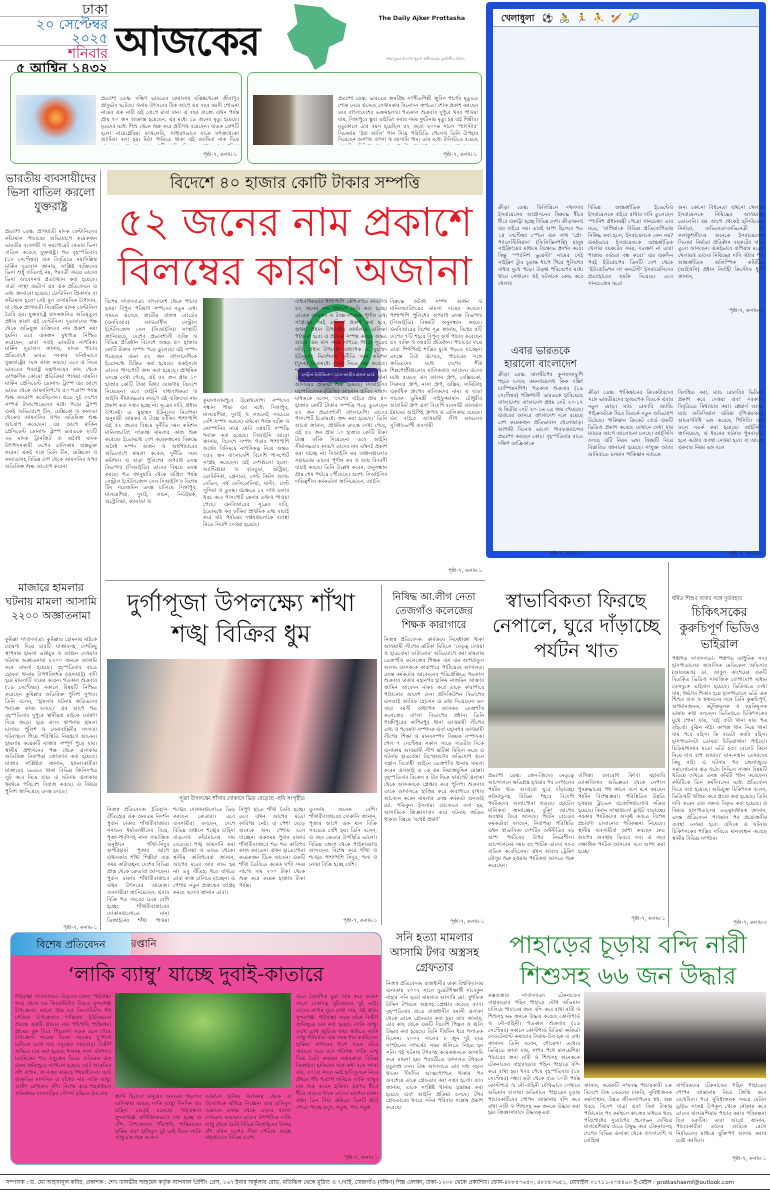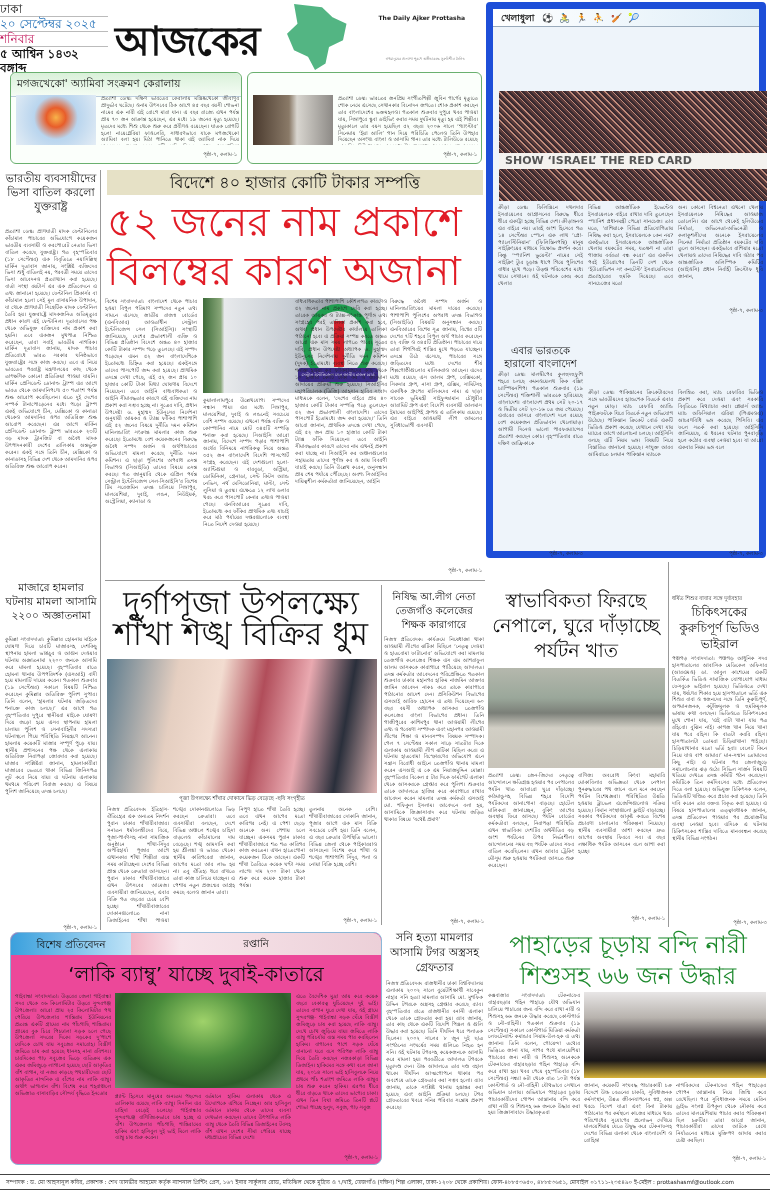--- a/index.html
+++ b/index.html
@@ -5,75 +5,71 @@
 *{box-sizing:border-box;margin:0;padding:0}
 html,body{width:770px;height:1194px;background:#fff;overflow:hidden}
 body{font-family:"DejaVu Sans",sans-serif;color:#111;position:relative}
 .abs{position:absolute}
 .txt{font-size:5.2px;line-height:6.9px;color:#222;text-align:justify;overflow:hidden;font-family:"DejaVu Serif",serif}
 .hl{font-family:"DejaVu Sans",sans-serif;text-align:center;line-height:1.15;color:#111}
 .ph{background:linear-gradient(135deg,#8a8f96,#c9c3b8 40%,#6d6258 70%,#b9b2a5);overflow:hidden}
 .rule{background:#999}
 .more{font-size:5.2px;color:#222;text-align:right;font-family:"DejaVu Serif",serif}
 
-#datebox{left:0;top:2px;width:108px;height:62px;text-align:left;font-size:12px;line-height:14px}
+#datebox{left:0;top:2px;width:108px;height:62px;text-align:right;font-size:14px;line-height:14px}
 #datebox div{border-bottom:1px solid #bbb}
 #logo{left:115px;top:4px;width:370px;height:62px}
 #logo .l1{position:absolute;left:0;top:6px;font-size:40px;font-weight:bold;color:#111;letter-spacing:-1px;font-family:"DejaVu Serif",serif}
 #logo .l2{position:absolute;left:178px;top:2px;font-size:44px;font-weight:bold;color:#e21d2a;font-family:"DejaVu Serif",serif}
 #logo .map{position:absolute;left:165px;top:0;width:70px;height:66px;background:#1a9c5a;opacity:.75;clip-path:polygon(20% 0,60% 5%,75% 20%,95% 30%,90% 55%,70% 65%,65% 90%,50% 100%,40% 80%,20% 70%,10% 45%,25% 30%)}
 #logo .eng{position:absolute;right:20px;top:10px;font-size:6px;font-weight:bold;color:#222}
 #logo .tag{position:absolute;right:20px;top:52px;font-size:3.6px;color:#555}
 
 #sports{left:486px;top:2px;width:280px;height:556px;background:#eef4fa;border:7px solid #1d4ed8;border-radius:4px}
 #sports .bar{height:18px;background:linear-gradient(90deg,#fff,#dfeef8);border-bottom:1px solid #9ab;font-size:9px;line-height:18px;padding-left:8px;font-weight:bold;color:#222}
 #sports .bar span.icons{color:#e98a2c;letter-spacing:6px;margin-left:8px;font-size:9px}
 
 .boxg{border:1.5px solid #6ab06f;border-radius:6px;background:#fbfffb}
 .boxg .h{background:linear-gradient(#d9f1d9,#f5fcf5);font-size:10.5px;padding:3px 6px;border-bottom:1px solid #bcd;border-radius:6px 6px 0 0;color:#111}
 .kicker{background:#e6e1c6;font-size:16px;text-align:center;line-height:25px;color:#111}
-.redhl{color:#e11c26;font-size:40px;line-height:49px;font-family:"DejaVu Sans",sans-serif}
+.redhl{color:#e11c26;font-size:40px;line-height:49px;text-align:center;font-family:"DejaVu Sans",sans-serif}
 .greenhl{color:#1e8a2e;font-size:24px;line-height:31px;text-align:center}
 .spbox{background:linear-gradient(90deg,#3aa0dd,#bfe3f7);border-radius:8px 0 0 0;font-size:10.5px;text-align:center;line-height:22px;color:#111}
-.rpbox{background:linear-gradient(90deg,#f2b6c6,#f7e4ea 20%,#ecd0d8);font-size:10px;text-align:center;line-height:22px;border-radius:0 8px 0 0}
+.rpbox{background:linear-gradient(90deg,#f2b6c6,#f7e4ea 20%,#ecd0d8);font-size:10px;line-height:22px;border-radius:0 8px 0 0}
 #footer{left:0;top:1174px;width:770px;height:16px;border-top:1px solid #444;border-bottom:1px solid #444;font-size:5.6px;line-height:14px;padding-left:6px;white-space:nowrap;overflow:hidden;color:#222}
 </style>
 </head>
 <body>
 
 <div class="abs" id="datebox">
   <div>ঢাকা</div>
   <div style="color:#1b6bb5">২০ সেপ্টেম্বর ২০২৫</div>
   <div style="color:#c2185b">শনিবার</div>
   <div style="border:none;font-weight:bold">৫ আশ্বিন ১৪৩২ বঙ্গাব্দ</div>
 </div>
 <div class="abs" id="logo">
   <div class="map"></div>
   <span class="l1">আজকের</span>
   <span class="eng">The Daily Ajker Prottasha</span>
   <span class="tag">গণমানুষের প্রত্যাশা পূরণে অঙ্গীকারবদ্ধ সুরুচিশীল দৈনিক</span>
 </div>
 
 <div class="abs boxg" style="left:10px;top:72px;width:232px;height:92px">
-  <div class="h">মগজখেকো' অ্যামিবা সংক্রমণ কেরালায়</div>
   <div class="abs ph" style="left:5px;top:22px;width:80px;height:50px;background:radial-gradient(circle at 50% 45%,#f7b34a,#e85d2a 20%,#b9d5ee 45%,#e4edf5)"></div>
   <div class="abs txt" style="left:90px;top:22px;width:138px;height:50px">প্রত্যাশা ডেস্ক: দক্ষিণ ভারতের কেরালায় মস্তিষ্কখেকো জীবাণুর প্রাদুর্ভাব ঘটেছে। ওনাম উৎসবের ঠিক আগে ৪৫ বছর বয়সী শোভনা নামের এক নারী এই রোগে মারা যান। এ বছর রাজ্যে এখন পর্যন্ত প্রায় ৭০ জন আক্রান্ত হয়েছেন, এর মধ্যে ১৯ জনের মৃত্যু হয়েছে। মৃতদের মধ্যে শিশু থেকে শুরু করে প্রবীণও রয়েছেন। ঘাতক রোগটি হলো নায়েগ্লেরিয়া ফাওলেরি, সাধারণভাবে যাকে মগজখেকো অ্যামিবা বলা হয়। মিঠা পানিতে থাকা এই অ্যামিবা নাক দিয়ে মানবদেহে প্রবেশ করে। এটি অতি বিরল রোগ। নায়েগ্লেরিয়া ফাউলেরি নামের একটি এককোষী</div>
   <div class="abs more" style="right:4px;top:78px;width:80px">পৃষ্ঠা-৭, কলাম-১</div>
 </div>
 <div class="abs boxg" style="left:247px;top:72px;width:235px;height:92px">
   <div class="abs ph" style="left:5px;top:22px;width:80px;height:50px;background:linear-gradient(90deg,#4a3a2e,#8a7a68 45%,#d9d6d0 55%,#8d8a86)"></div>
   <div class="abs txt" style="left:90px;top:22px;width:140px;height:50px">প্রত্যাশা ডেস্ক: ভারতের জনপ্রিয় সংগীতশিল্পী জুবিন গার্গের মৃত্যুতে শোক নেমে এসেছে সেখানকার বিনোদন জগতে। শোক প্রকাশ করছেন তার বাংলাদেশের ভক্তমহলও। গতকাল শুক্রবার দুপুরে খবর পাওয়া যায়, সিঙ্গাপুরে স্কুবা ডাইভিং করার সময় দুর্ঘটনায় মৃত্যু হয় এই শিল্পীর। মৃত্যুকালে তার বয়স হয়েছিল ৫২ বছর। ২০০৬ সালে ‘গ্যাংস্টার’ সিনেমায় ‘ইয়া আলি’ গান দিয়ে পরিচিতি পেলেও তিনি উপহার দিয়েছেন অসংখ্য বাংলা ও আসামি গান। তার মধ্যে টালিউডে রয়েছে তার কিছু হিট গানও। তার মধ্যে উল্লেখযোগ্য- ‘মন মানে না’, ‘মেঘের জলে</div>
   <div class="abs more" style="right:4px;top:78px;width:80px">পৃষ্ঠা-৭, কলাম-১</div>
 </div>
 
 <div class="abs" id="sports">
   <div class="bar"><span>খেলাধুলা</span><span class="icons">⚽🚴🏃⛹🏏🎾</span></div>
-  <div class="abs ph" style="left:6px;top:82px;width:268px;height:110px;background:repeating-linear-gradient(45deg,#5a3a3a 0 2px,#c08a7a 2px 3px,#3a2a30 3px 5px)">
-    <div style="position:absolute;left:0;top:62px;width:100%;height:16px;background:#f4f2ef;font-size:11px;font-weight:bold;color:#555;line-height:16px;padding-left:6px;white-space:nowrap">SHOW ‘ISRAEL’ THE RED CARD</div>
-  </div>
   <div class="abs txt" style="left:5px;top:195px;width:85px;height:110px">ক্রীড়া ডেস্ক: ফিলিস্তিনে দখলদার ইসরায়েলের আগ্রাসনের বিরুদ্ধে ধীরে ধীরে একাট্টা হচ্ছে বিভিন্ন দেশ। ক্রীড়াঙ্গনও এর বাইরে নয়। তারই অংশ হিসেবে গত ১৪ সেপ্টেম্বর স্পেনে এক লাখ ‘প্রো-প্যালেস্টিনিয়ান’ (ফিলিস্তিনপন্থি) মানুষ সাইক্লিংয়ের মাধ্যমে বিক্ষোভ প্রদর্শন করে। কিন্তু ‘স্প্যানিশ ভুয়েল্টা’ নামের সেই সাইক্লিং ট্যুর চূড়ান্ত ধাপে গিয়ে পুলিশের বাধার মুখে পড়ে। উত্তপ্ত পরিবেশের মধ্যে থামে সেখানে। ওই ঘটনাকে কেন্দ্র করে খেলার</div>
   <div class="abs txt" style="left:95px;top:195px;width:85px;height:110px">বিভিন্ন আন্তর্জাতিক ইভেন্টেও ইসরায়েলকে বাইরে রাখার দাবি তুলেছেন স্প্যানিশ প্রধানমন্ত্রী পেদ্রো সানচেজ। তার মতে, ‘রাশিয়াকে বিভিন্ন প্রতিযোগিতায় নিষিদ্ধ করা হলে, ইসরায়েলকে কেন নয়? একইভাবে ইসরায়েলকে আন্তর্জাতিক খেলায় বয়কটের সময়, যতক্ষণ না তারা গাজায় বর্বরতা বন্ধ করে।’ এর একদিন পরই ইউরোপের তিনটি দেশ থেকে ‘ইউরোভিশন সং কনটেস্ট’ ইসরায়েলিদের প্রত্যাহারের হুমকি দিয়েছে। তবে সানচেজের মতো</div>
   <div class="abs txt" style="left:185px;top:195px;width:85px;height:100px">অন্য কোনো বিশ্বনেতা এখনো খেলায় ইসরায়েলকে নিষিদ্ধের আওয়াজ তোলেনি। এর আগে থেকেই হলিউডের নির্মাতা, অভিনেতা-অভিনেত্রী ও কলাকুশলীদের অনেকে ইসরায়েলের সিনেমা নির্মাতা প্রতিষ্ঠান বয়কটের দাবি তুলে আসছেন। একইভাবে রাশিয়ার মতো খেলায়ও তাদের নিষিদ্ধের দাবি ওঠার পর আন্তর্জাতিক অলিম্পিক কমিটির (আইওসি) প্রধান নির্বাহী ক্রিস্টোফ ধুবি জানান,</div>
   <div class="abs more" style="left:185px;top:298px;width:85px">পৃষ্ঠা-৭, কলাম-৩</div>
   <div class="abs hl" style="left:5px;top:335px;width:85px;font-size:10px;line-height:13px">এবার ভারতকে হারালো বাংলাদেশ</div>
   <div class="abs txt" style="left:5px;top:362px;width:85px;height:178px">ক্রীড়া ডেস্ক: মালদ্বীপের কুলহুদহুফুশি শহরে চলছে কমনওয়েলথ কিক বক্সিং চ্যাম্পিয়নশিপ। গতকাল শুক্রবার (১৯ সেপ্টেম্বর) শক্তিশালী ভারতকে হারিয়েছে বাংলাদেশ। বাংলাদেশ প্রথম সেট ২০-১৭ ও দ্বিতীয় সেট ২০-১৬ তে জয় পেয়েছে। এবারের আসরে বাংলাদেশ দলে রয়েছে বেশ কয়েকজন প্রতিভাবান খেলোয়াড়। আগামী দিনেও ভালো পারফরম্যান্সের প্রত্যাশা করছেন কোচ। বৃহস্পতিবার রাতে দক্ষিণ আফ্রিকাকে</div>
   <div class="abs more" style="left:5px;top:541px;width:85px">পৃষ্ঠা-৭, কলাম-৩</div>
   <div class="abs txt" style="left:95px;top:380px;width:85px;height:165px">ক্রীড়া ডেস্ক: পাকিস্তানের ক্রিকেটারদের সঙ্গে ভারতীয়দের হ্যান্ডশেক বিতর্কে এবার নতুন মোড়। ম্যাচ রেফারি অ্যান্ডি পাইক্রফটকে ঘিরে বিতর্কে নতুন অভিযোগ উঠেছে। পাকিস্তান ক্রিকেট বোর্ড একটি ভিডিও প্রকাশ করেছে যেখানে দেখা যায় ম্যাচের আগে আলোচনা চলছে। আইসিসি বলছে এটি নিয়ম ভঙ্গ। বিষয়টি নিয়ে বিস্তারিত জানানো হয়েছে। সংযুক্ত আরব আমিরাতে চলমান পাকিস্তান ম্যাচকে</div>
   <div class="abs txt" style="left:185px;top:380px;width:85px;height:160px">বিলম্বিত করা, ম্যাচ রেফারির ভিডিও প্রকাশ করে দেওয়া এবং সরকারি বিবৃতিতে মিথ্যাচার করা। প্লেয়ার্স অ্যান্ড ম্যাচ অফিসিয়াল এরিয়া (পিএমওএ) আচরণবিধি ভঙ্গ করেছে পিসিবি। এর ফলে সতর্ক করা হয়েছে। আইসিসি জানিয়েছে, এ ধরনের ঘটনার পুনরাবৃত্তি হলে কঠোর ব্যবস্থা নেওয়া হবে। যা আরো একবার নিয়ম ভঙ্গ বলে</div>
   <div class="abs more" style="left:185px;top:541px;width:85px">পৃষ্ঠা-৭, কলাম-৩</div>
@@ -94,21 +90,21 @@
     <div style="position:absolute;left:24px;top:10px;width:10px;height:46px;background:#d11e29"></div>
   </div>
   <div style="position:absolute;left:95px;top:70px;width:80px;height:14px;background:#3a2a86;color:#fff;font-size:4px;text-align:center;line-height:14px;border-radius:3px">সেন্ট্রাল ইন্টেলিজেন্স সেল জাতীয় রাজস্ব বোর্ড</div>
 </div>
 <div class="abs txt" style="left:203px;top:397px;width:86px;height:176px">কুয়ালালামপুরে উল্লেখযোগ্য সম্পদের সন্ধান পায়। এর মধ্যে সিঙ্গাপুর, মালয়েশিয়া, দুবাই ও লন্ডনেই সবচেয়ে বেশি সম্পদ রয়েছে। এখনো পর্যন্ত ব্যক্তি ও কোম্পানির নামে মোট ৩৪৫টি সম্পত্তি শনাক্ত করা হয়েছে। সিআইসি আরো জানায়, বিদেশে সম্পদ গড়ার পাশাপাশি অর্থের বিনিময়ে নাগরিকত্ব নিয়ে অন্তত ৩৫২ জন বাংলাদেশি বিদেশি পাসপোর্ট সংগ্রহ করেছেন। এই দেশগুলো হলো- অ্যান্টিগুয়া ও বারবুডা, অস্ট্রিয়া, ডোমিনিকা, গ্রেনাডা, সেন্ট কিটস অ্যান্ড নেভিস, নর্থ মেসিডোনিয়া, মাল্টা, সেন্ট লুসিয়া ও তুরস্ক। এক্ষেত্রে ১২ লাখ ডলার খরচ করে পাসপোর্ট কেনার তথ্যও পাওয়া গেছে। এনবিআরের সূত্রের দাবি, ইতোমধ্যে কর ফাঁকির প্রাথমিক তথ্য যাচাই করে মাঠ পর্যায়ের দপ্তরগুলোকে ব্যবস্থা নিতে নির্দেশ দেওয়া হয়েছে।</div>
 <div class="abs txt" style="left:294px;top:298px;width:92px;height:275px;left:295px">বাধ্যবাধকতার পাশাপাশি কৌশলগত কারণেও ৫২ জনের নাম প্রকাশে দেরি করা হচ্ছে। তারেক আয়কর ও ট্যাক্স-সংক্রান্ত পূর্ণাঙ্গ তথ্য সংগ্রহের পরই তালিকা প্রকাশ করা হবে, অথবা প্রধান উপদেষ্টার কার্যালয়ে তালিকা পাঠানো হবে। এ প্রক্রিয়া সম্পন্ন করতে অন্তত আরো এক মাস সময় লাগতে পারে। সূত্রের দাবি, প্রধান উপদেষ্টা অধ্যাপক ড. মুহাম্মদ ইউনূসের নির্দেশনায় দুর্নীতি দমন কমিশন (দুদক) ইতোমধ্যে ব্যবস্থা নিতে শুরু করেছে। শনাক্ত হওয়া কর ফাঁকিবাজদের কাছ থেকে ১০ হাজার কোটি টাকা কর ও জরিমানা আদায়ের প্রক্রিয়া শুরু হয়েছে। সিআইসির মহাপরিচালক (ডিজি) আহসান হাবিব সংবাদ মাধ্যমকে বলেন, ‘দেশের বাইরে প্রায় ৪০ হাজার কোটি টাকার সম্পত্তি গড়ে তুলেছেন ৫২ জন প্রভাবশালী বাংলাদেশি। তাদের পাসপোর্ট ইতোমধ্যে জব্দ করা হয়েছে।’ তিনি আরো জানান, প্রাথমিক তদন্তে দেখা গেছে, এই ৫২ জন প্রায় ১০ হাজার কোটি টাকা ট্যাক্স ফাঁকি দিয়েছেন। তবে আইনি সীমাবদ্ধতার কারণে তাদের নাম এখনই প্রকাশ করা যাচ্ছে না। সিআইসি কর অঞ্চলগুলোর সহায়তায় তাদের পূর্ণাঙ্গ কর ও আয় বিবরণী যাচাই করছে। তিনি উল্লেখ করেন, অনুসন্ধান প্রায় শেষ পর্যায়ে পৌঁছেছে। অবশ্য সিআইসির দায়িত্বশীল কর্মকর্তারা জানিয়েছেন, আইনি</div>
 <div class="abs txt" style="left:390px;top:298px;width:92px;height:268px">বিরুদ্ধে অবৈধ সম্পদ অর্জন ও মানিলন্ডারিংয়ের মামলা দায়ের করেছে। পাশাপাশি পুলিশের অপরাধ তদন্ত বিভাগও (সিআইডি) বিষয়টি অনুসন্ধান করছে। এনবিআরের বিশেষ সূত্র জানায়, বিশ্বের ৫টি দেশের ৭টি শহরে বিপুল অর্থ পাচার করেছেন ৫২ ব্যক্তি ও ৩৪৫টি প্রতিষ্ঠান। পাচারের দায়ে তারা শিগগিরই শাস্তির মুখে পড়তে যাচ্ছেন। তদন্তে উঠে এসেছে, পাচারের সঙ্গে জড়িতদের মধ্যে দেশের শীর্ষ শিল্পগোষ্ঠীগুলোর মালিকরাও আছেন। এদের মধ্যে রয়েছে এস আলম গ্রুপ, বেক্সিমকো, সিকদার গ্রুপ, নাসা গ্রুপ, এক্সিম, সামিটসহ একাধিক গ্রুপের মালিকদের নাম। এ ছাড়া সাবেক ভূমিমন্ত্রী সাইফুজ্জামান চৌধুরীর আরামিট গ্রুপ এবং বিদেশি ব্যবসায়ী আলমাস ইমামের আইপিই গ্রুপও এ তালিকায় রয়েছে। এর বাইরে আওয়ামী লীগ আমলের সুবিধাভোগী ব্যবসায়ী</div>
 <div class="abs more" style="left:390px;top:567px;width:92px">পৃষ্ঠা-৭, কলাম-১</div>
 
 <div class="abs rule" style="left:105px;top:580px;width:380px;height:1px"></div>
-<div class="abs hl" style="left:107px;top:588px;width:268px;font-size:32px;line-height:31px">দুর্গাপূজা উপলক্ষ্যে শাঁখা শঙ্খ বিক্রির ধুম</div>
+<div class="abs hl" style="left:107px;top:588px;width:268px;font-size:24px;line-height:31px">দুর্গাপূজা উপলক্ষ্যে শাঁখা শঙ্খ বিক্রির ধুম</div>
 <div class="abs ph" style="left:107px;top:659px;width:270px;height:134px;background:linear-gradient(100deg,#5d7c8e,#e5cfc1 25%,#f2dcd0 40%,#b14d5a 55%,#e9a9b0 70%,#2a2f3b 85%,#e2b7b5)"></div>
 <div class="abs" style="left:107px;top:795px;width:270px;font-size:5.4px;text-align:center;color:#222">পূজা উপলক্ষ্যে শাঁখার দোকানে ভিড় বেড়েছে  -ছবি সংগৃহীত</div>
 <div class="abs txt" style="left:107px;top:806px;width:62px;height:118px">নিজস্ব প্রতিবেদক: ইতিহাস-ঐতিহ্যের এক অন্যতম নিদর্শন পুরান ঢাকার শাঁখারীবাজার। সনাতন ধর্মাবলম্বীদের বিয়ে, পূজা-পার্বণসহ নানা সামাজিক অনুষ্ঠানে শাঁখা-সিঁদুর অপরিহার্য। পূজার আগে এখানকার শাঁখা শিল্পীরা ব্যস্ত সময় কাটাচ্ছেন। দেশের বিভিন্ন প্রান্ত থেকে ক্রেতারা আসছেন। পুরান ঢাকার শাঁখারীবাজারে এখন উৎসবের আমেজ। ব্যবসায়ীরা জানিয়েছেন, এবার বিক্রি গত বছরের চেয়ে বেশি হচ্ছে। শাঁখারীবাজারের দোকানগুলোতে নানা ডিজাইনের শাঁখা পাওয়া যাচ্ছে।</div>
 <div class="abs txt" style="left:173px;top:806px;width:62px;height:118px">শঙ্খের দোকানগুলোতে ভিড় করছেন ক্রেতারা। তবে ব্যবসায়ীরা বলছেন, দেশে বিভিন্ন অঞ্চলে শঙ্খের চাহিদা বাড়লেও কাঁচামালের দাম বেড়েছে। শঙ্খ আমদানি করা হয় শ্রীলঙ্কা ও ভারত থেকে। স্থানীয় কারিগরেরা জানান, আগের মতো আর লাভ হয় না। তবু ঐতিহ্য ধরে রাখতে তারা কাজ চালিয়ে যাচ্ছেন। এ পেশায় নতুন প্রজন্মের আগ্রহ কমছে বলেও জানান তারা।</div>
 <div class="abs txt" style="left:239px;top:806px;width:66px;height:118px">নিপুণ হাতে শাঁখা তৈরি হচ্ছে। তবে এখন আগের মতো কারিগর নেই। এ পেশা ছেড়ে অনেকে অন্য পেশায় চলে যাচ্ছেন। একসময় পুরান ঢাকার শাঁখারীবাজারে শত শত কারিগর কাজ করতেন। এখন হাতেগোনা কয়েকজন টিকে আছেন। একটি শাঁখা তৈরিতে কয়েক ঘণ্টা সময় লাগে। দাম ২০০ টাকা থেকে শুরু করে কয়েক হাজার টাকা পর্যন্ত।</div>
 <div class="abs txt" style="left:309px;top:806px;width:68px;height:110px">তুলনায় অনেক বেশি। শাঁখারীবাজারের দোকানি জানান, পূজার আগে এক মাস বিক্রি সবচেয়ে বেশি হয়। তিনি বলেন, এ বছর ক্রেতার উপস্থিতি ভালো। বিভিন্ন জেলা থেকে পাইকাররাও আসছেন। বিশেষ করে শাঁখা ও শঙ্খের পাশাপাশি সিঁদুর, পলা ও নোয়া বিক্রি হচ্ছে বেশি।</div>
 <div class="abs more" style="left:309px;top:917px;width:68px">পৃষ্ঠা-৭, কলাম-১</div>
 
 <div class="abs rule" style="left:381px;top:585px;width:1px;height:340px"></div>
 <div class="abs hl" style="left:384px;top:590px;width:100px;font-size:10px;line-height:14px">নিষিদ্ধ আ.লীগ নেতা তেজগাঁও কলেজের শিক্ষক কারাগারে</div>

